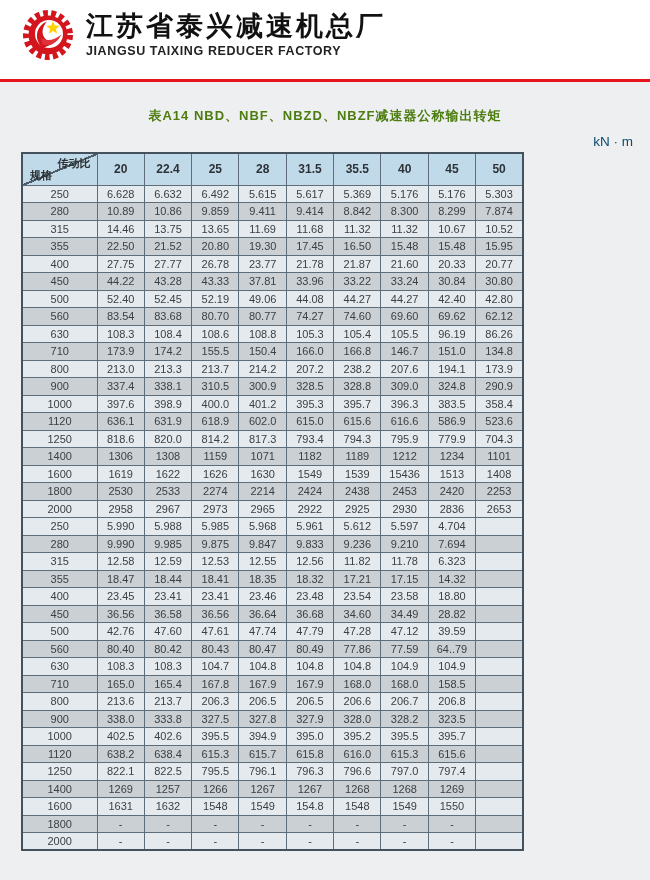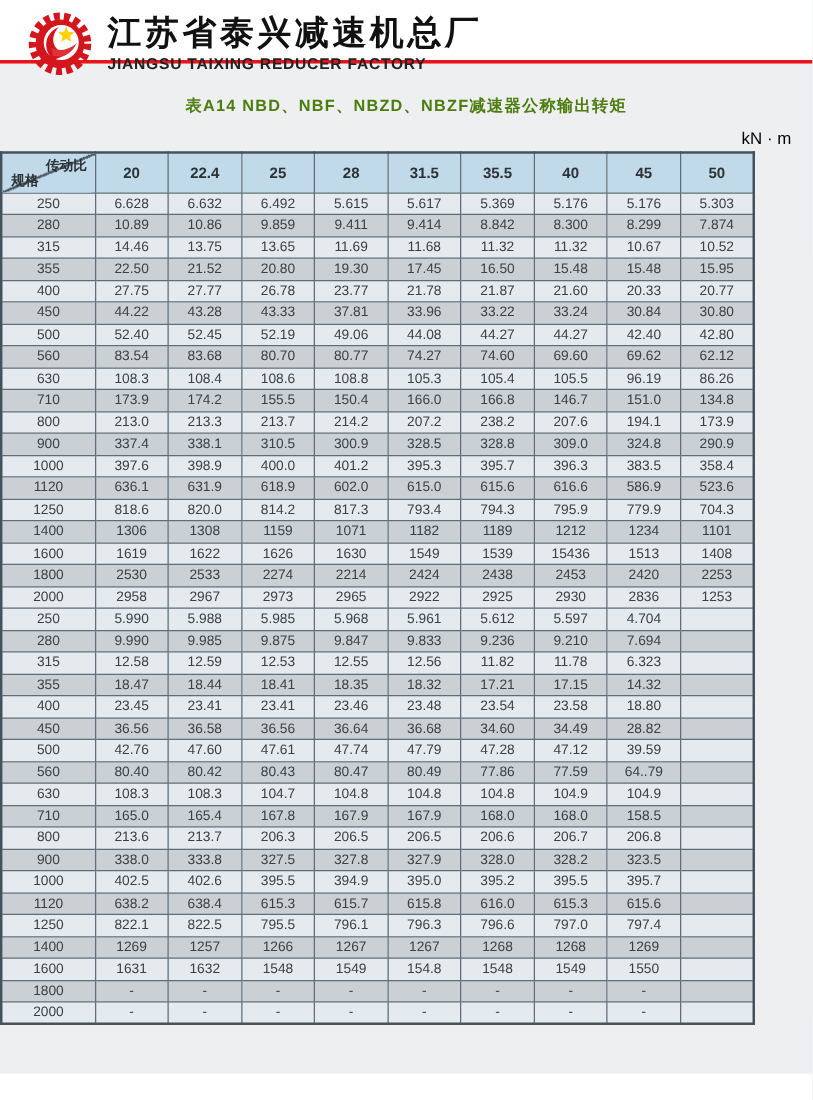--- a/index.html
+++ b/index.html
@@ -3,21 +3,21 @@
 <meta charset="utf-8">
 <style>
   * { box-sizing: border-box; }
   html, body { margin: 0; padding: 0; }
   body {
     width: 650px; height: 880px; overflow: hidden;
     background: #ffffff;
     font-family: "Liberation Sans", sans-serif;
   }
   
-  .brand-band { height: 48px; background: #ffffff; position: relative; }
+  .brand-band { height: 79px; background: #ffffff; position: relative; }
   .logo { position: absolute; left: 20px; top: 7px; width: 56px; height: 56px; }
   .brand-text { position: absolute; left: 86px; top: 10px; }
   .company-cn {
     font-size: 27px; font-weight: bold; color: #111111;
     letter-spacing: 3px; line-height: 32px; white-space: nowrap;
   }
   .company-en {
     font-size: 12.5px; font-weight: bold; color: #222222;
     letter-spacing: 0.6px; margin-top: 2px; white-space: nowrap;
   }
@@ -25,27 +25,27 @@
 
   
   .sheet {
     height: 808px; background: #edeff1; padding-top: 25px;
   }
   .table-caption {
     text-align: center; font-size: 13px; font-weight: bold;
     color: #4d7c0f; letter-spacing: 1px;
   }
   .unit-label {
-    text-align: right; font-size: 13.5px; color: #000000;
+    text-align: right; font-size: 13.5px; color: #0c4a6e;
     margin: 9px 17px 3px 0; font-weight: normal;
   }
 
   
   table.torque {
-    width: 604px; margin-left: 0;
+    width: 503px; margin-left: 21px;
     border-collapse: collapse; table-layout: fixed;
     border: 2px solid #44525d;
     background: #e5eaee;
   }
   table.torque th, table.torque td {
     border: 1px solid #5d6d79;
     font-size: 11px; text-align: center; vertical-align: middle;
     color: #3b4046; padding: 0; height: 17.5px;
     overflow: hidden; white-space: nowrap;
   }
@@ -344,21 +344,21 @@
         <tr class="light">
           <td class="spec-col">2000</td>
           <td>2958</td>
           <td>2967</td>
           <td>2973</td>
           <td>2965</td>
           <td>2922</td>
           <td>2925</td>
           <td>2930</td>
           <td>2836</td>
-          <td>1253</td>
+          <td>2653</td>
         </tr>
         <tr class="light">
           <td class="spec-col">250</td>
           <td>5.990</td>
           <td>5.988</td>
           <td>5.985</td>
           <td>5.968</td>
           <td>5.961</td>
           <td>5.612</td>
           <td>5.597</td>

